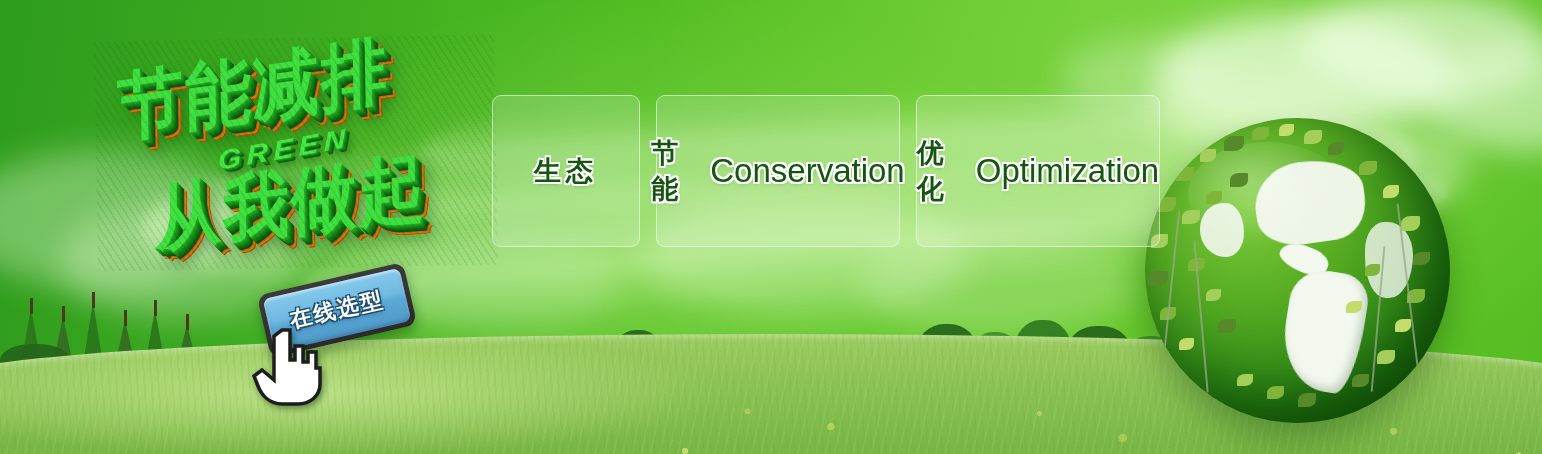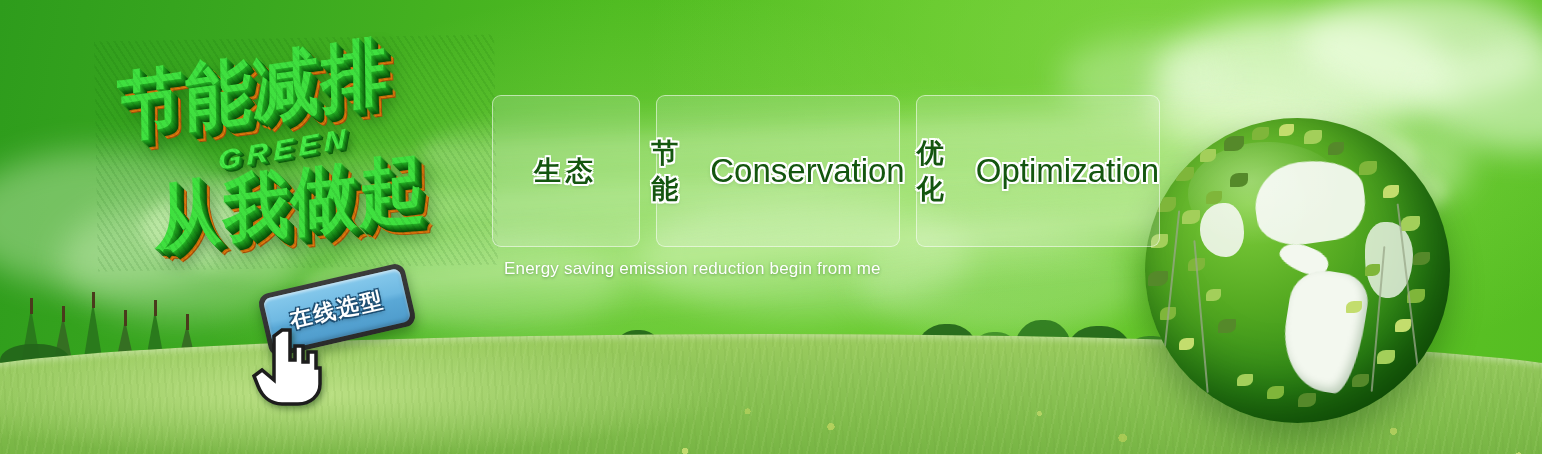--- a/index.html
+++ b/index.html
@@ -431,21 +431,20 @@
     <div class="card wide">
       <span class="card-cn">节能</span>
       <span class="card-en">Conservation</span>
     </div>
     <div class="card wide">
       <span class="card-cn">优化</span>
       <span class="card-en">Optimization</span>
     </div>
   </div>
 
-  <div class="tagline">Energy saving emission reduction begin from me</div>
 
   <div class="cta-wrap">
     <div class="cta-btn">
       <div class="cta-inner">
         <span class="cta-text">在线选型</span>
       </div>
     </div>
     <svg class="cursor-icon" viewBox="0 0 74 82">
       <path d="M30 4 L38 4 L38 34 L43 34 L43 20 L51 20 L51 36 L56 36 L56 26 L64 26 L64 42 L68 42 L68 58
                C68 70 58 78 46 78 L30 78 C18 78 10 70 6 60 L2 50 L10 44 L22 54 L22 10 Z" fill="#ffffff" stroke="#1d1d1d" stroke-width="3.5" stroke-linejoin="miter"></path>

